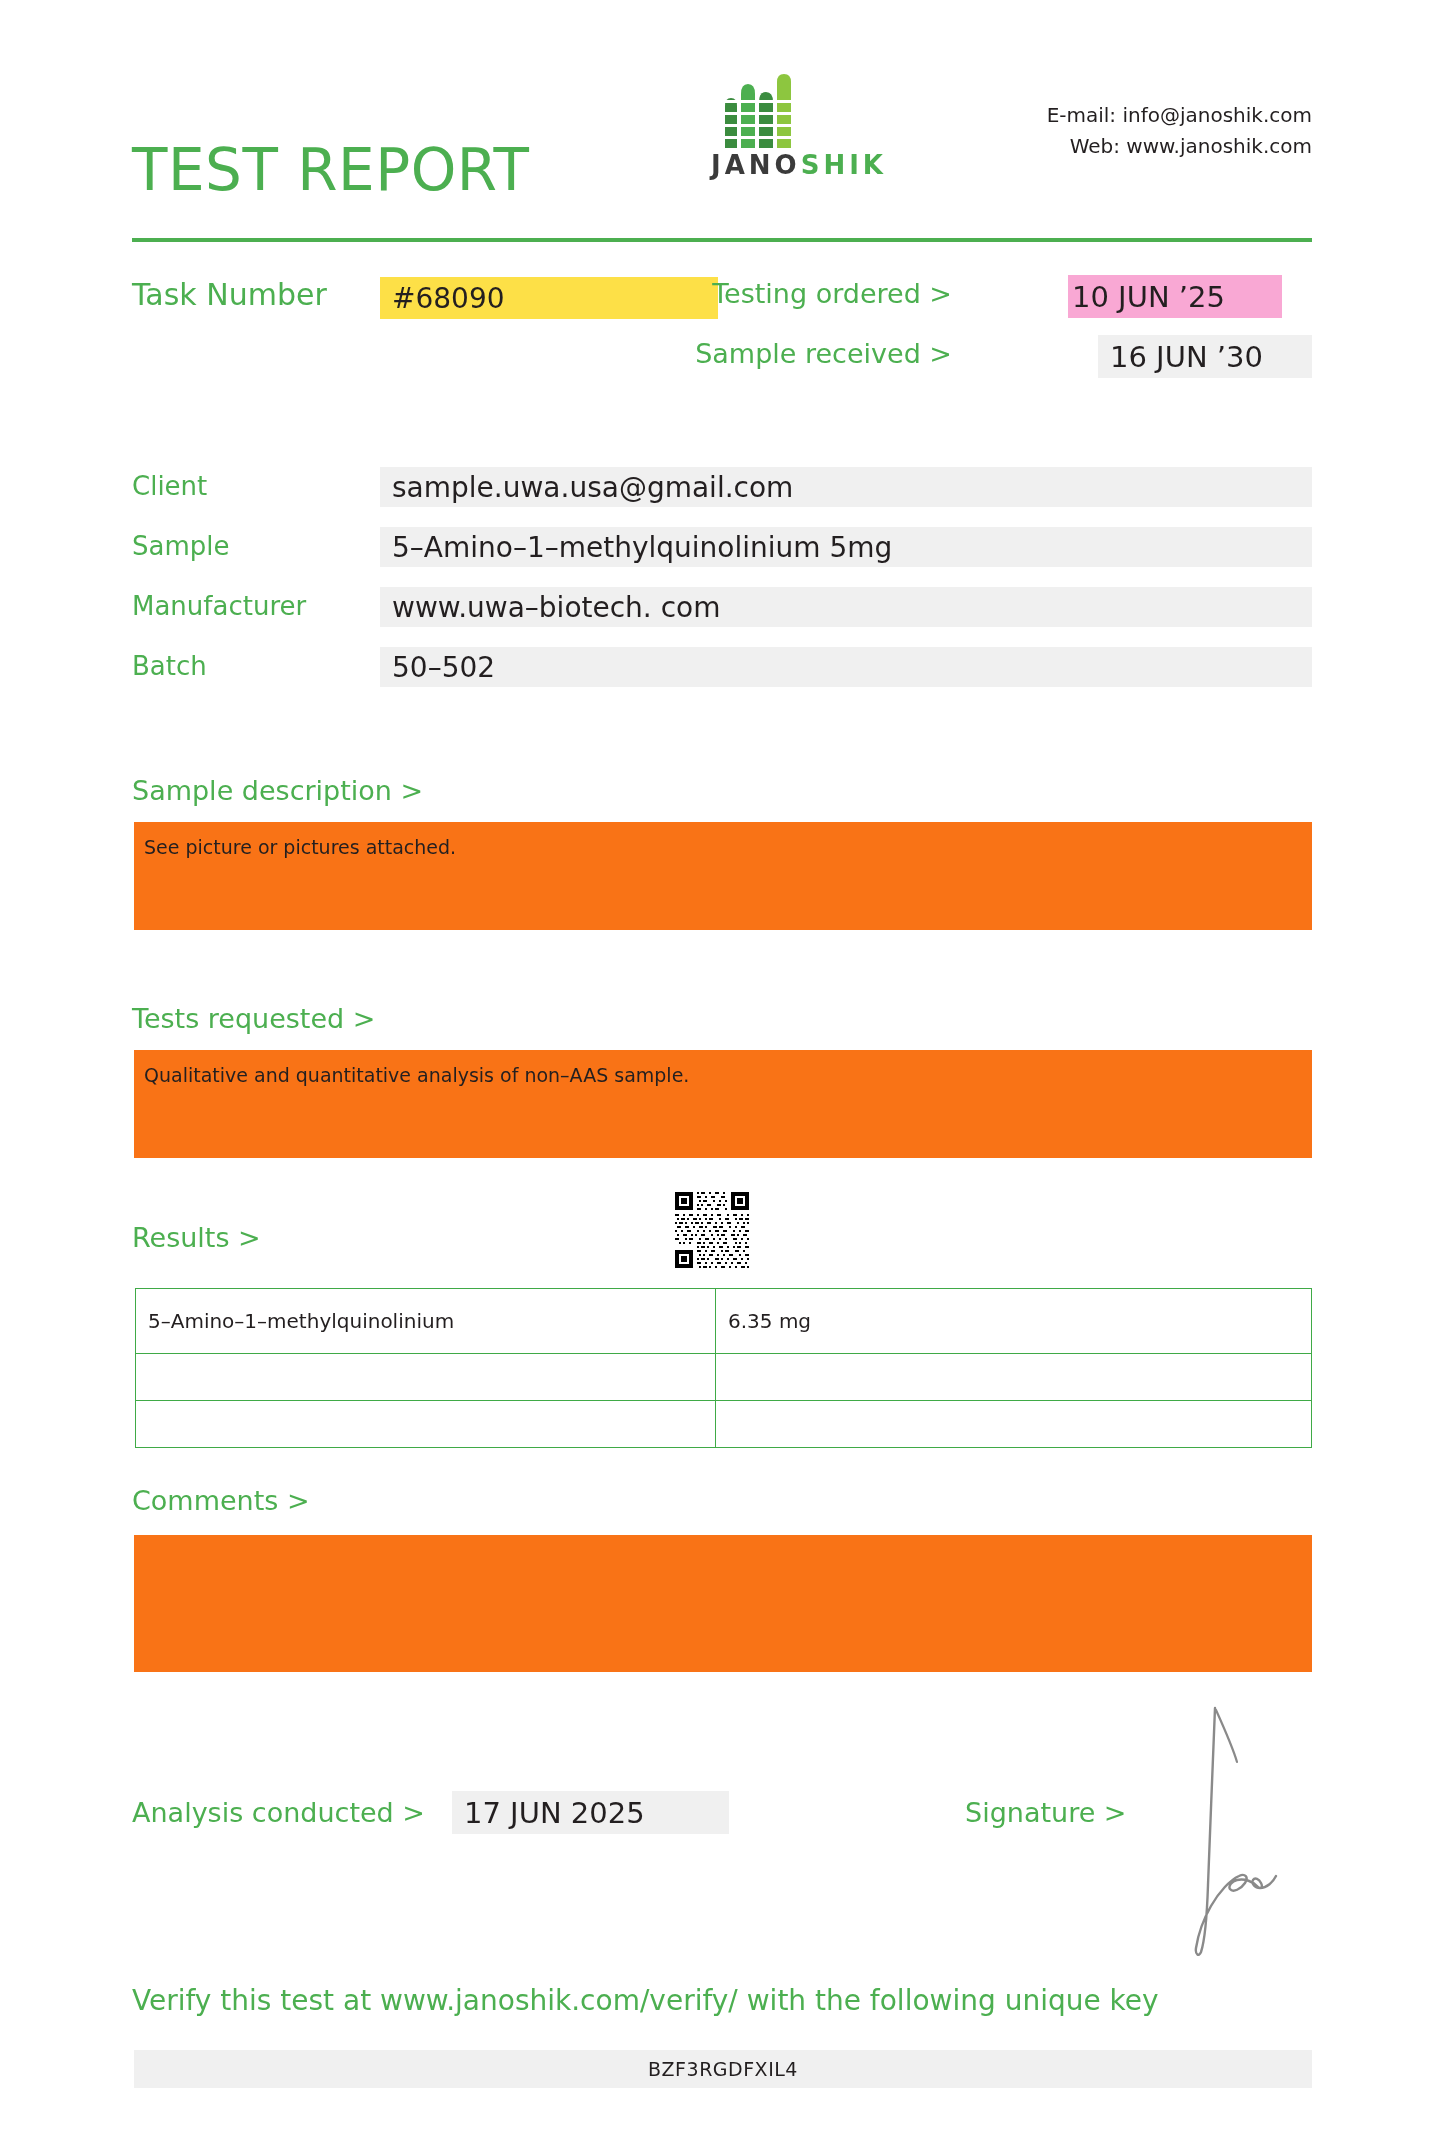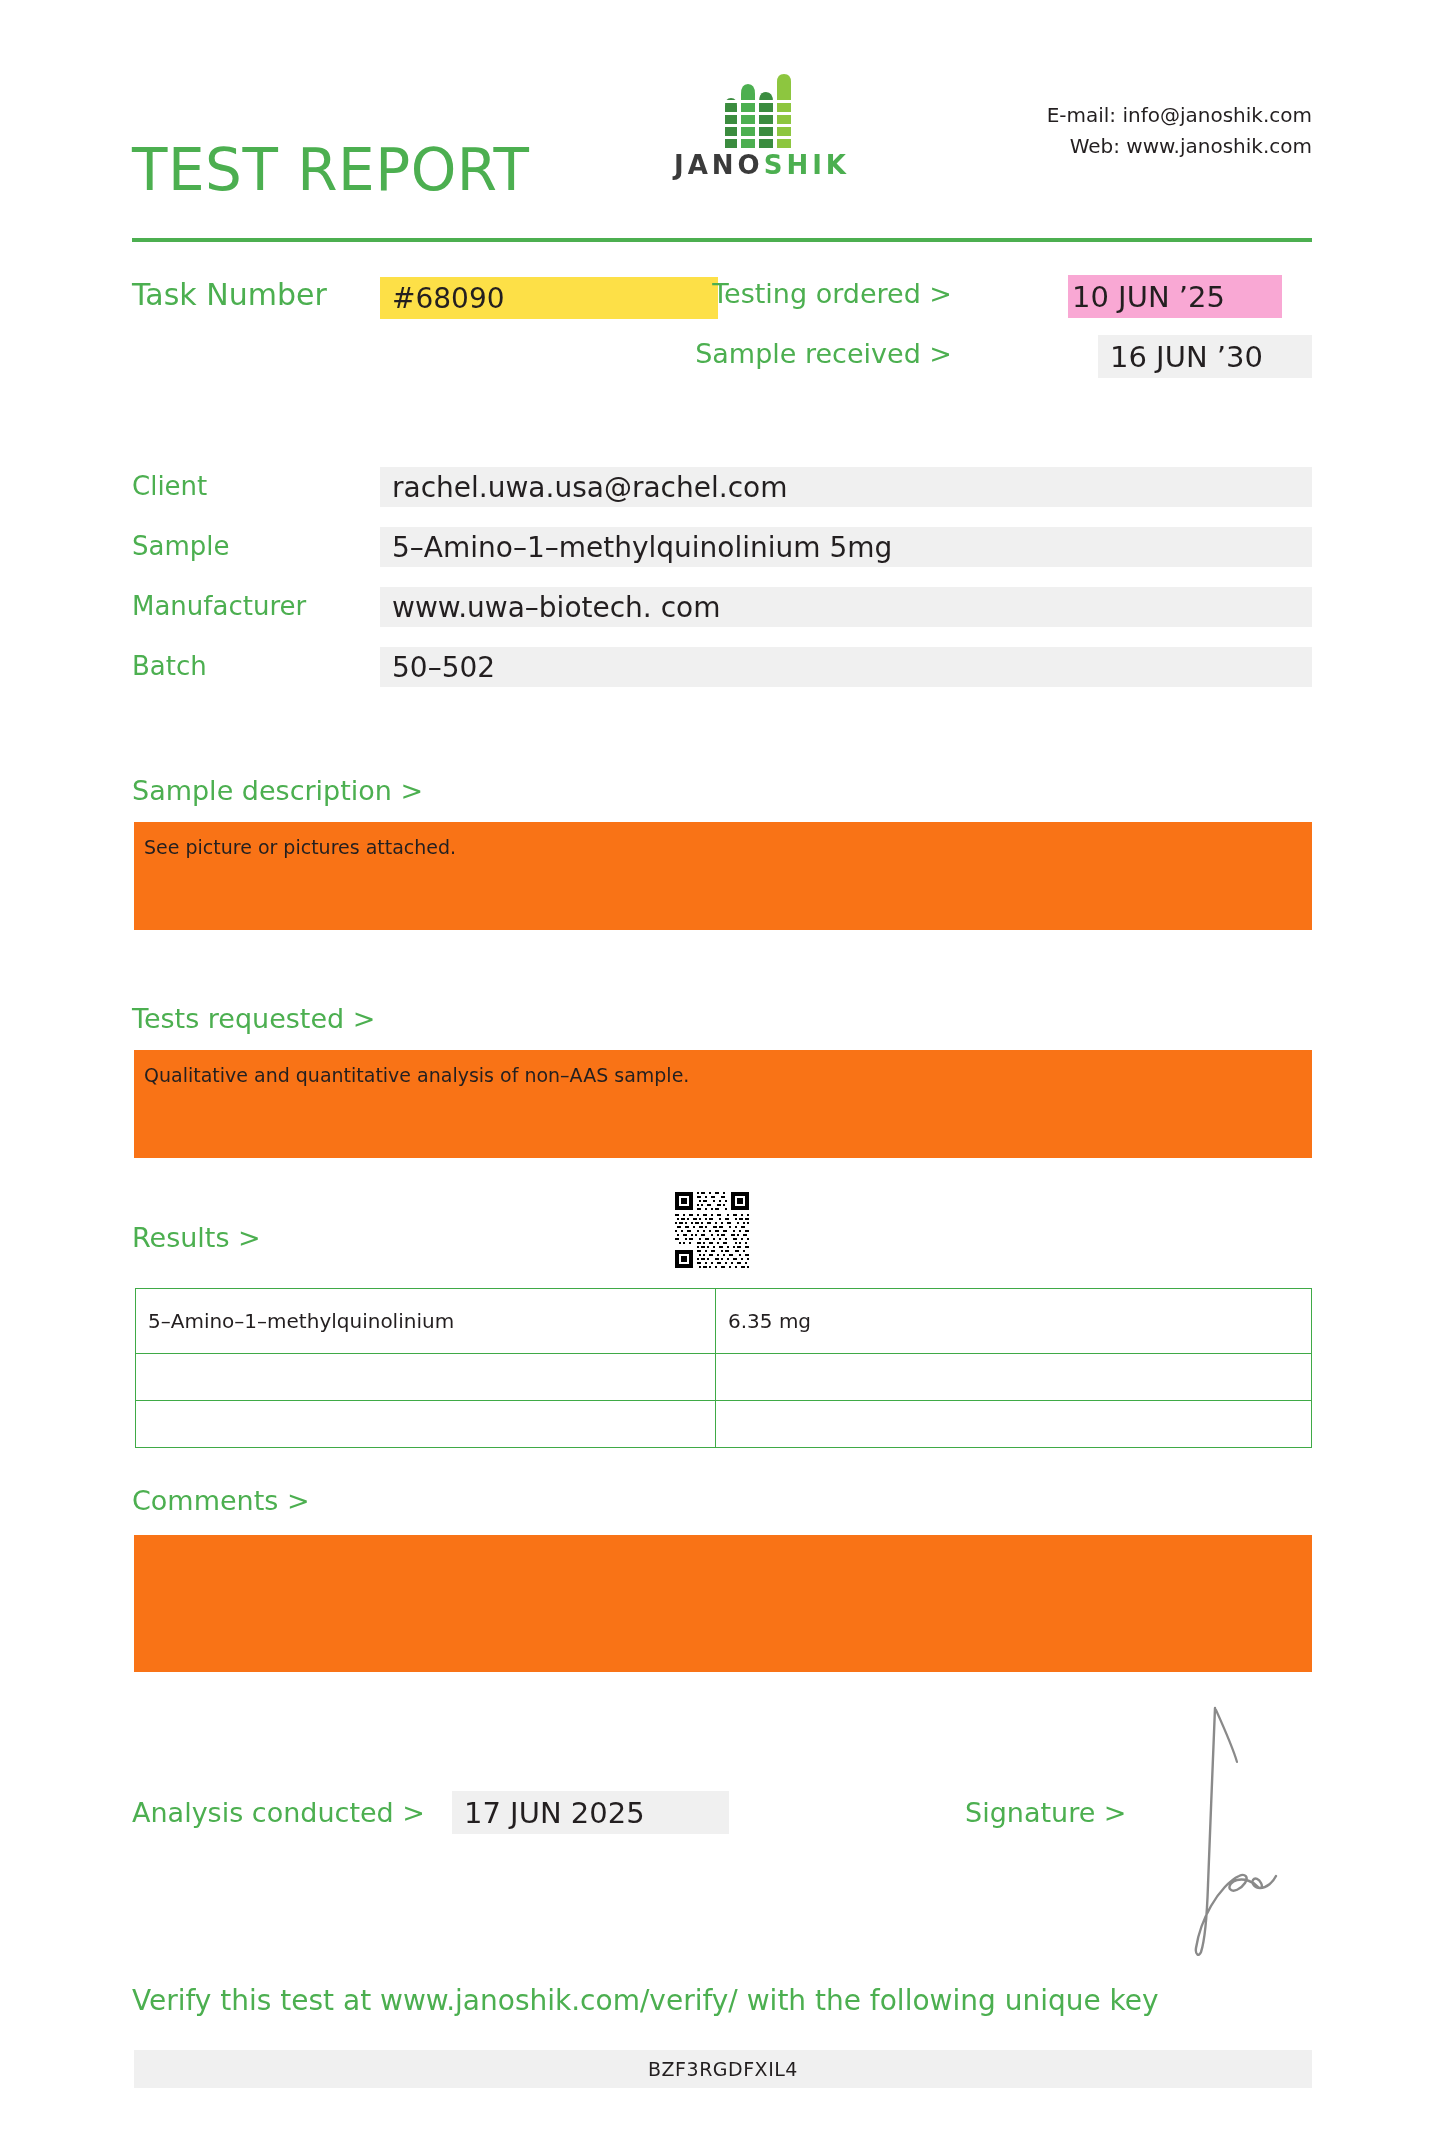--- a/index.html
+++ b/index.html
@@ -44,21 +44,21 @@
     position: absolute;
     left: 505px; top: 0px;
     width: 250px;
     height: 125px;
   }
   .logo svg { display: block; }
   .logo-word {
     position: absolute;
     left: 0; top: 80px;
     width: 250px;
-    text-align: center;
+    text-align: right;
     font-size: 26px;
     font-weight: 700;
     letter-spacing: 4px;
   }
   .logo-word .jano { color: #3b3b3b; }
   .logo-word .shik { color: #4caf50; }
 
   .contact {
     position: absolute;
     right: 0; top: 30px;
@@ -309,21 +309,21 @@
 
   <div class="task-label">Task Number</div>
   <div class="task-value">#68090</div>
 
   <div class="ordered-label">Testing ordered  &gt;</div>
   <div class="ordered-value">10 JUN ’25</div>
   <div class="received-label">Sample received &gt;</div>
   <div class="received-value">16 JUN ’30</div>
 
   <div class="info-row-label r1">Client</div>
-  <div class="info-row-value r1v">rachel.uwa.usa@rachel.com</div>
+  <div class="info-row-value r1v">sample.uwa.usa@gmail.com</div>
 
   <div class="info-row-label r2">Sample</div>
   <div class="info-row-value r2v">5–Amino–1–methylquinolinium 5mg</div>
 
   <div class="info-row-label r3">Manufacturer</div>
   <div class="info-row-value r3v">www.uwa–biotech. com</div>
 
   <div class="info-row-label r4">Batch</div>
   <div class="info-row-value r4v">50–502</div>
 

